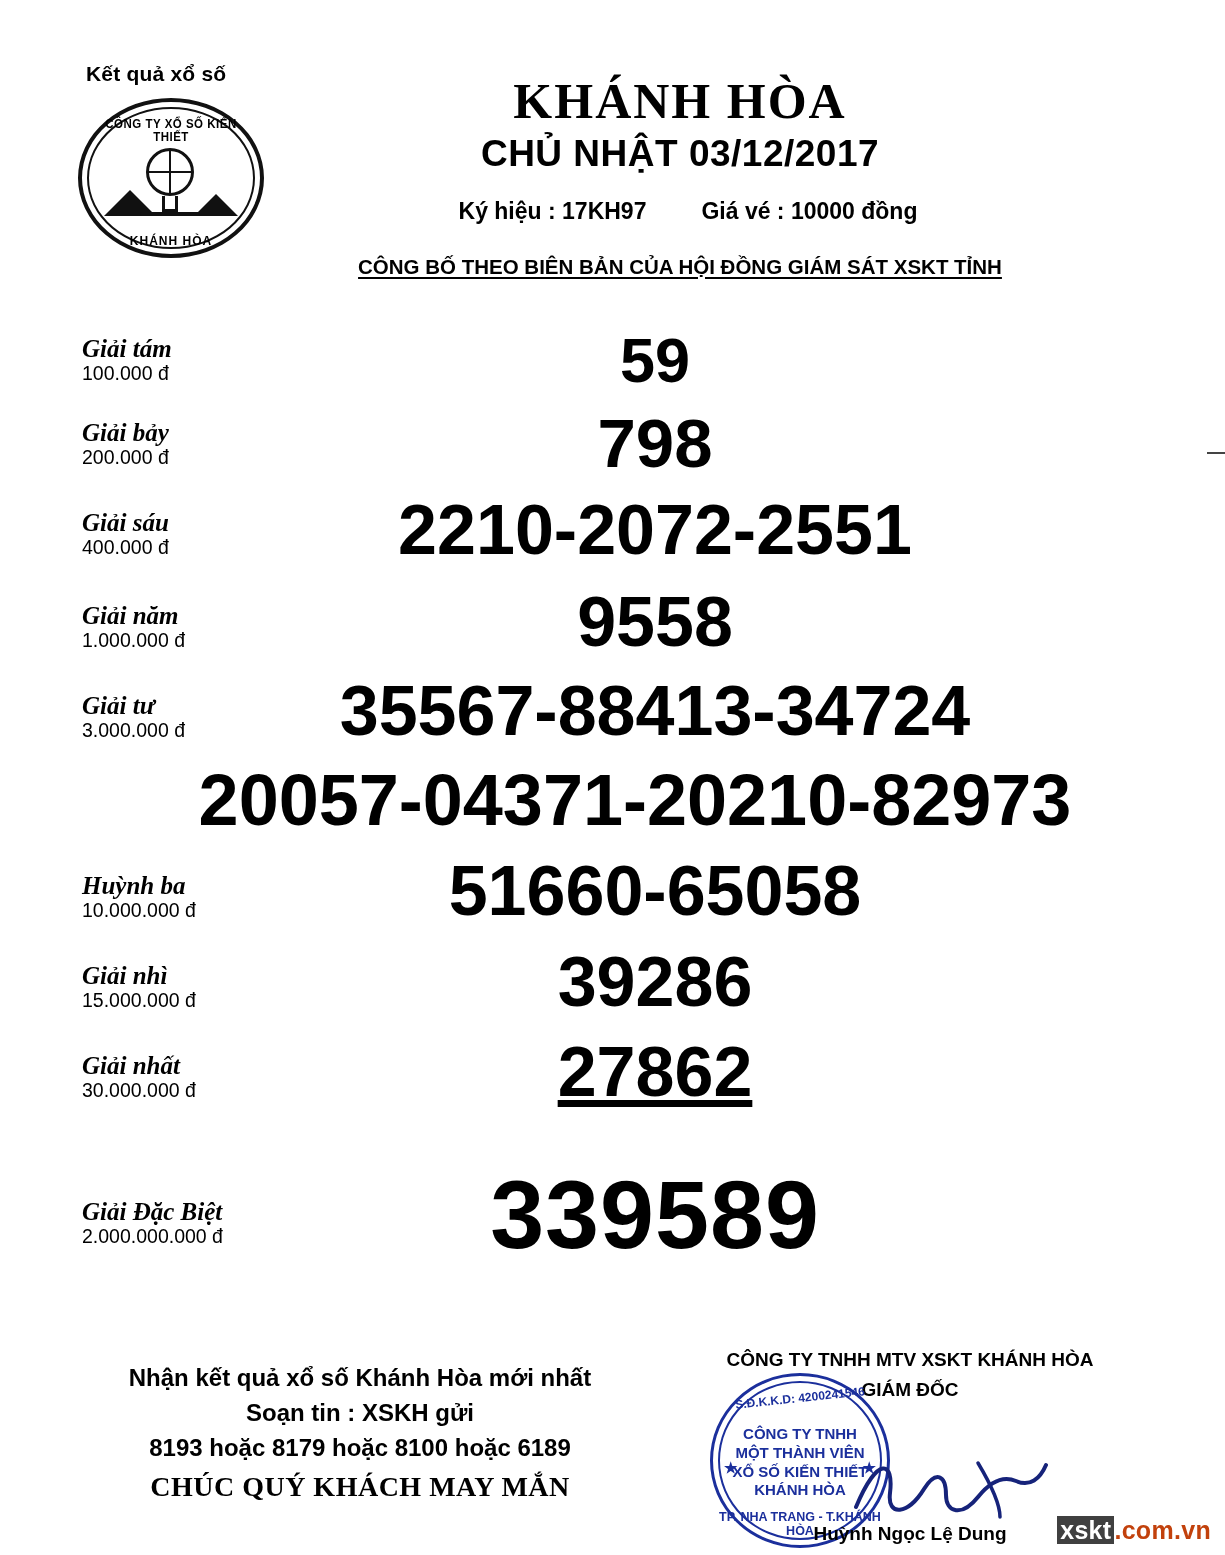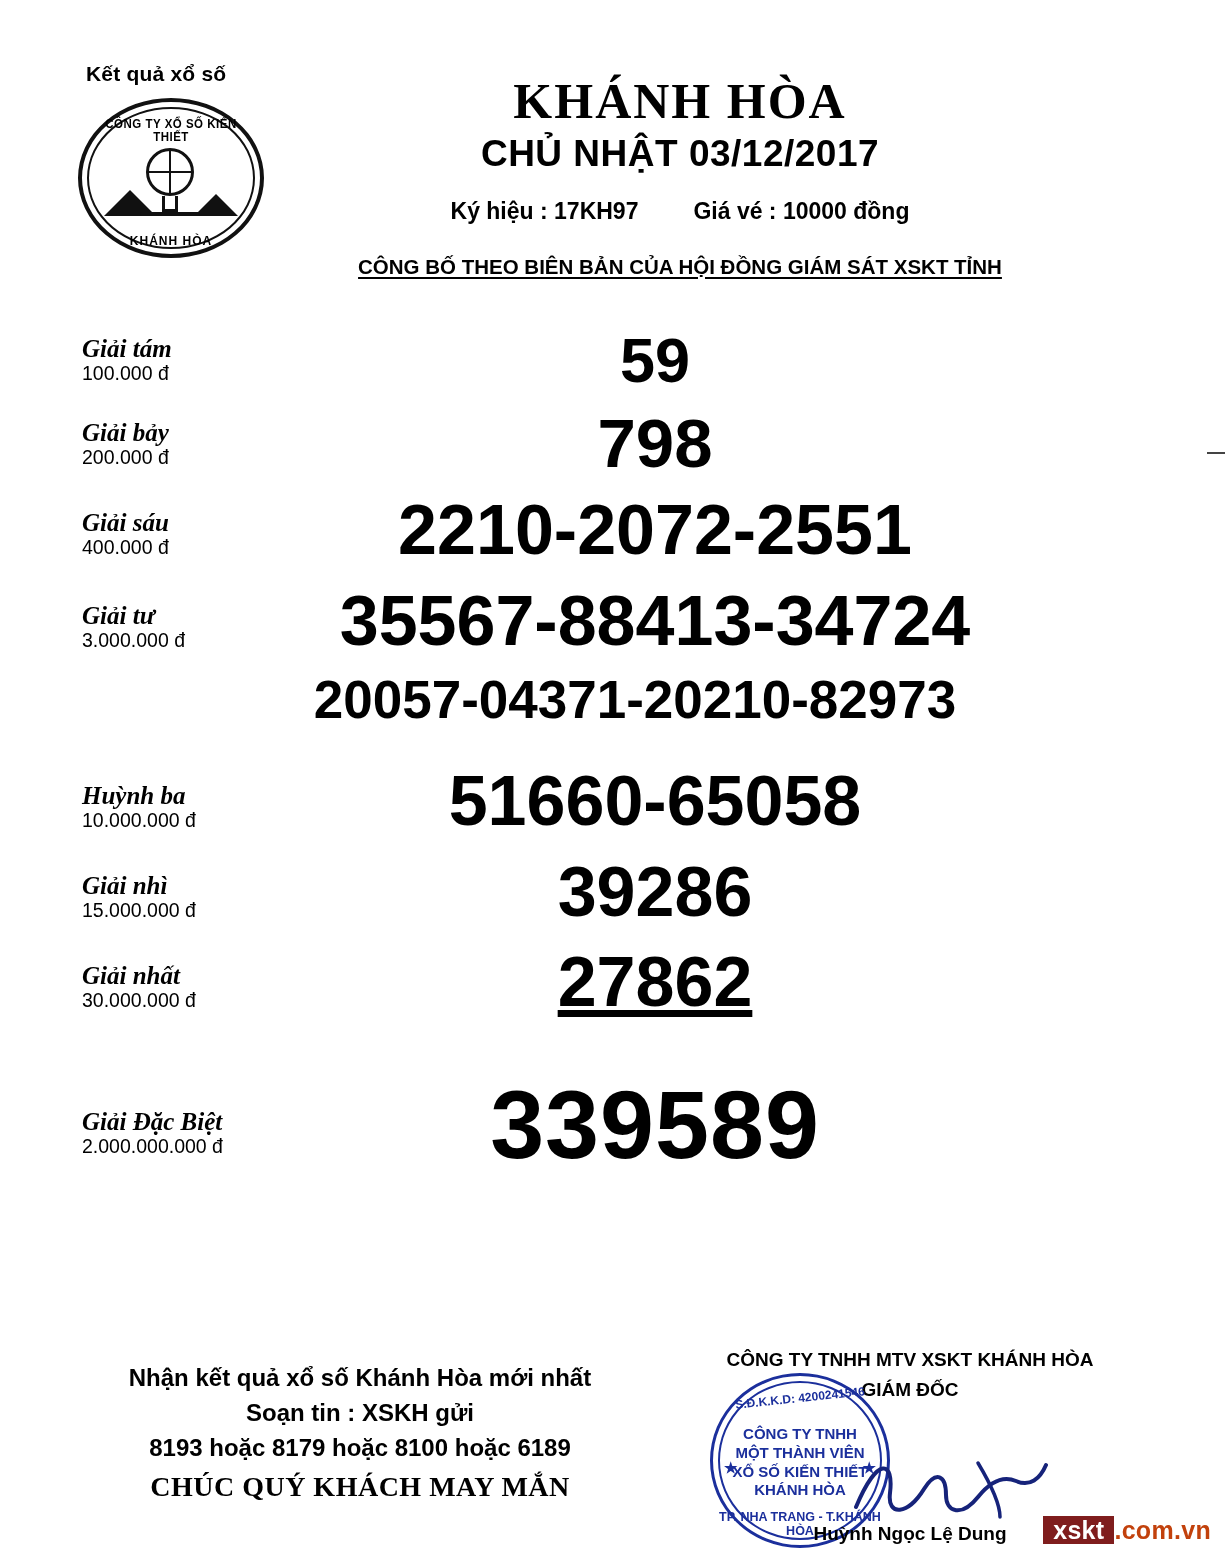--- a/index.html
+++ b/index.html
@@ -138,21 +138,21 @@
     left: 300px;
     top: 133px;
     width: 760px;
     text-align: center;
     font-size: 37px;
     font-weight: bold;
     letter-spacing: .5px;
   }
   .subline {
     position: absolute;
-    left: 300px;
+    left: 308px;
     top: 198px;
     width: 760px;
     display: flex;
     justify-content: center;
     gap: 55px;
     font-size: 23px;
     font-weight: bold;
   }
   .notice {
     position: absolute;
@@ -218,21 +218,21 @@
   #row-6  .prize-label { top: 8px; }
   #row-6  .prize-numbers { top: -12px; font-size: 70px; }
 
   #row-5  { height: 90px; }
   #row-5  .prize-label { top: 8px; }
   #row-5  .prize-numbers { top: -13px; font-size: 70px; }
 
   #row-4  { height: 180px; }
   #row-4  .prize-label { top: 8px; }
   #row-4  .prize-numbers.line1 { top: -14px; font-size: 70px; }
-  #row-4  .prize-numbers.line2 { top: 74px; font-size: 53px; left: 120px; width: 1030px; }
+  #row-4  .prize-numbers.line2 { top: 74px; font-size: 72px; left: 120px; width: 1030px; }
 
   #row-3  { height: 92px; }
   #row-3  .prize-label { top: 8px; }
   #row-3  .prize-numbers { top: -14px; font-size: 70px; }
 
   #row-2  { height: 90px; }
   #row-2  .prize-label { top: 6px; }
   #row-2  .prize-numbers { top: -15px; font-size: 70px; }
 
   #row-1  { height: 118px; }
@@ -370,23 +370,23 @@
 
   .watermark {
     position: absolute;
     right: 14px;
     bottom: 10px;
     font-size: 25px;
     font-weight: bold;
     letter-spacing: .3px;
   }
   .watermark .wm-x {
-    background: #7f1d1d;
+    background: #404040;
     color: #ffffff;
-    padding: 0 10px;
+    padding: 0 3px;
   }
   .watermark .wm-rest { color: #c2410c; }
 
   .edge-tick {
     position: absolute;
     right: 0;
     top: 452px;
     width: 18px;
     height: 2px;
     background: #444;
@@ -443,20 +443,27 @@
   </div>
 
   <div class="prize-row" id="row-6">
     <div class="prize-label">
       <div class="pname">Giải sáu</div>
       <div class="pamount">400.000 đ</div>
     </div>
     <div class="prize-numbers">2210-2072-2551</div>
   </div>
 
+  <div class="prize-row" id="row-5">
+    <div class="prize-label">
+      <div class="pname">Giải năm</div>
+      <div class="pamount">1.000.000 đ</div>
+    </div>
+    <div class="prize-numbers">9558</div>
+  </div>
 
   <div class="prize-row" id="row-4">
     <div class="prize-label">
       <div class="pname">Giải tư</div>
       <div class="pamount">3.000.000 đ</div>
     </div>
     <div class="prize-numbers line1">35567-88413-34724</div>
     <div class="prize-numbers line2">20057-04371-20210-82973</div>
   </div>
 

